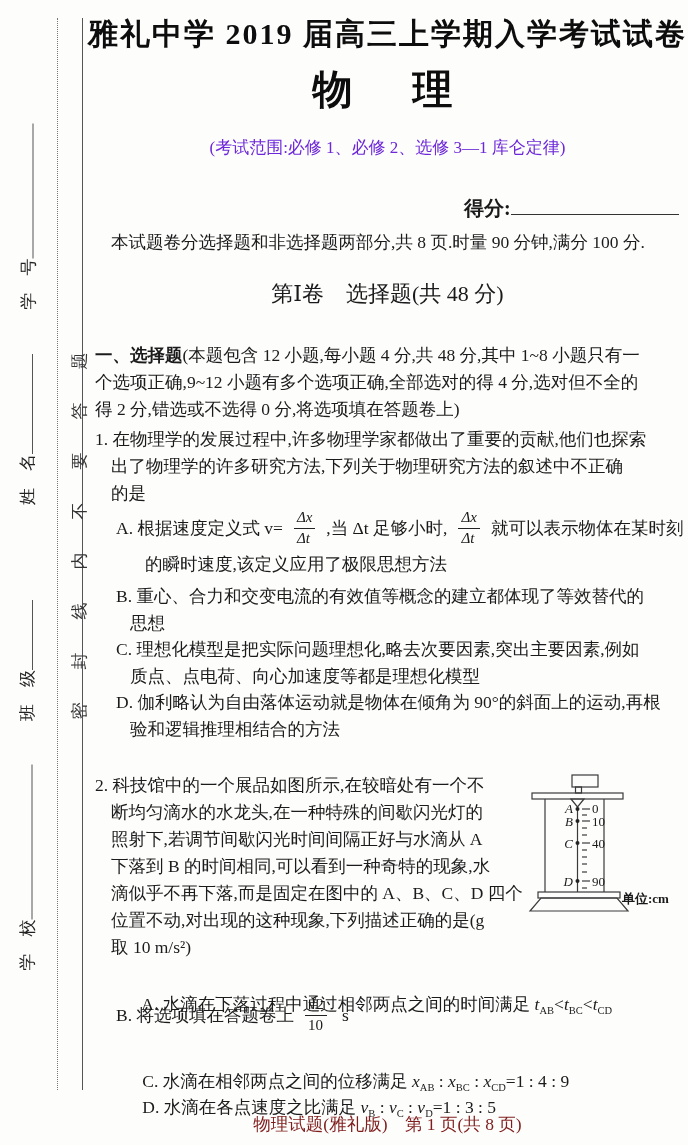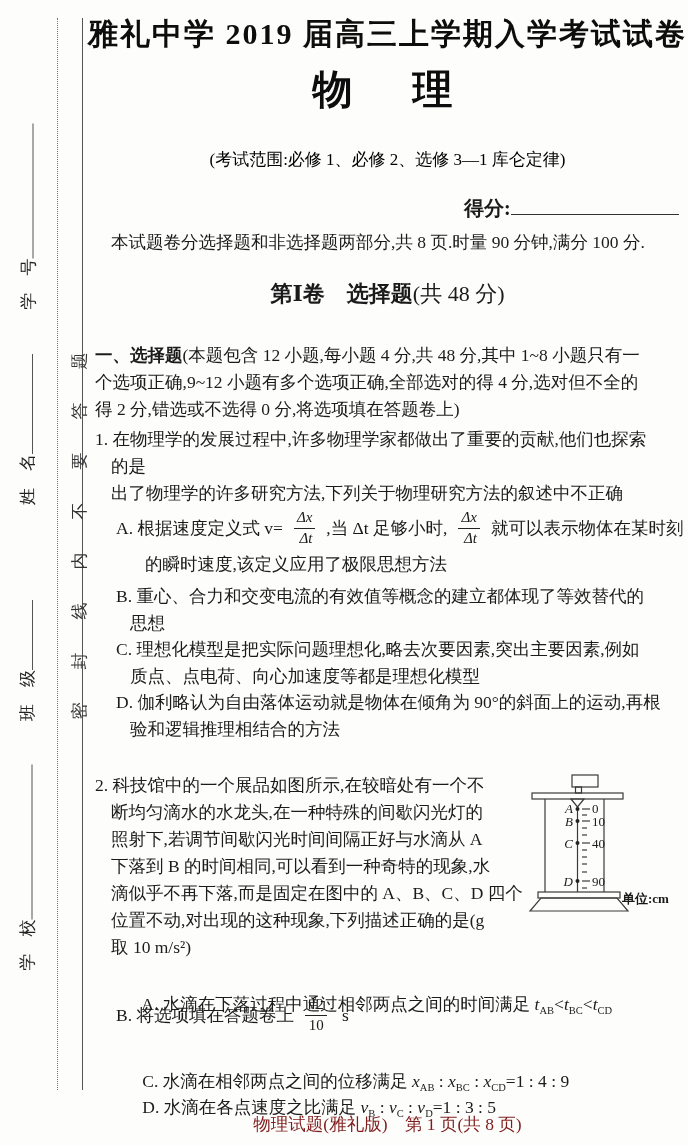--- a/index.html
+++ b/index.html
@@ -21,28 +21,28 @@
   .abs { position:absolute; }
   .center { left:87px; width:601px; text-align:center; }
   .content { left:95px; width:580px; }
   .line { white-space:pre; font-size:17.5px; line-height:27px; color:#1b1b1b; }
   .ind1 { padding-left:16px; }           
   .optl { padding-left:21px;gap:11px; }           
   .ind-opt { padding-left:35px; }        
   .ind-opta{ padding-left:50px; }        
   .title { font-size:30px; font-weight:bold; letter-spacing:2px; color:#0d0d0d; }
   .subject { font-size:40px; font-weight:bold; letter-spacing:10px; color:#0d0d0d; }
-  .scope { font-size:17px; color:#000000;margin-top:12px; }
+  .scope { font-size:17px; color:#6d28d9; }
   .score { font-size:20px; font-weight:bold; white-space:pre; }
   .score .blank { display:inline-block; width:168px; border-bottom:1.5px solid #333; height:16px; }
   .sec-title { font-size:22px; }
-  .sec-title .b { font-weight:bold; }
+  .sec-title .b { font-weight:normal; }
   .bold { font-weight:bold; }
   .formula-line { display:flex; align-items:center; white-space:pre; font-size:17.5px; height:46px; }
-  .frac { display:inline-block; vertical-align:middle; text-align:right; font-size:15px; line-height:1.15; font-style:italic; }
+  .frac { display:inline-block; vertical-align:middle; text-align:left; font-size:15px; line-height:1.15; font-style:italic; }
   .frac .num { display:block; border-bottom:1px solid #222; padding:0 3px 1px 3px; }
   .frac .den { display:block; padding:1px 3px 0 3px; }
   .mvar { font-style:italic; }
   sub.ms { font-size:10.5px; font-style:normal; vertical-align:-4px; letter-spacing:0; }
   .footer { font-size:17.5px; color:#7f1d1d; }
   
   .figure { position:absolute; left:520px; top:764px; width:168px; height:152px; }
   .figure svg text { font-family:"Liberation Serif","DejaVu Serif",serif; }
 </style>
 </head>
@@ -83,22 +83,22 @@
   </div>
 
   <div class="abs content" style="top:342px;">
     <div class="line"><span class="bold">一、选择题</span><span>(本题包含 12 小题,每小题 4 分,共 48 分,其中 1~8 小题只有一</span></div>
     <div class="line">个选项正确,9~12 小题有多个选项正确,全部选对的得 4 分,选对但不全的</div>
     <div class="line">得 2 分,错选或不选得 0 分,将选项填在答题卷上)</div>
   </div>
 
   <div class="abs content" style="top:426px;">
     <div class="line">1. 在物理学的发展过程中,许多物理学家都做出了重要的贡献,他们也探索</div>
+    <div class="line ind1">出了物理学的许多研究方法,下列关于物理研究方法的叙述中不正确</div>
     <div class="line ind1">的是</div>
-    <div class="line ind1">出了物理学的许多研究方法,下列关于物理研究方法的叙述中不正确</div>
   </div>
 
   <div class="abs content" style="top:505px;">
     <div class="formula-line optl">
       <span>A. 根据速度定义式 v=</span><span class="frac"><span class="num">Δx</span><span class="den">Δt</span></span><span>,当 Δt 足够小时,</span><span class="frac"><span class="num">Δx</span><span class="den">Δt</span></span><span>就可以表示物体在某时刻</span>
     </div>
     <div class="line ind-opta">的瞬时速度,该定义应用了极限思想方法</div>
   </div>
 
   <div class="abs content" style="top:583px;">

